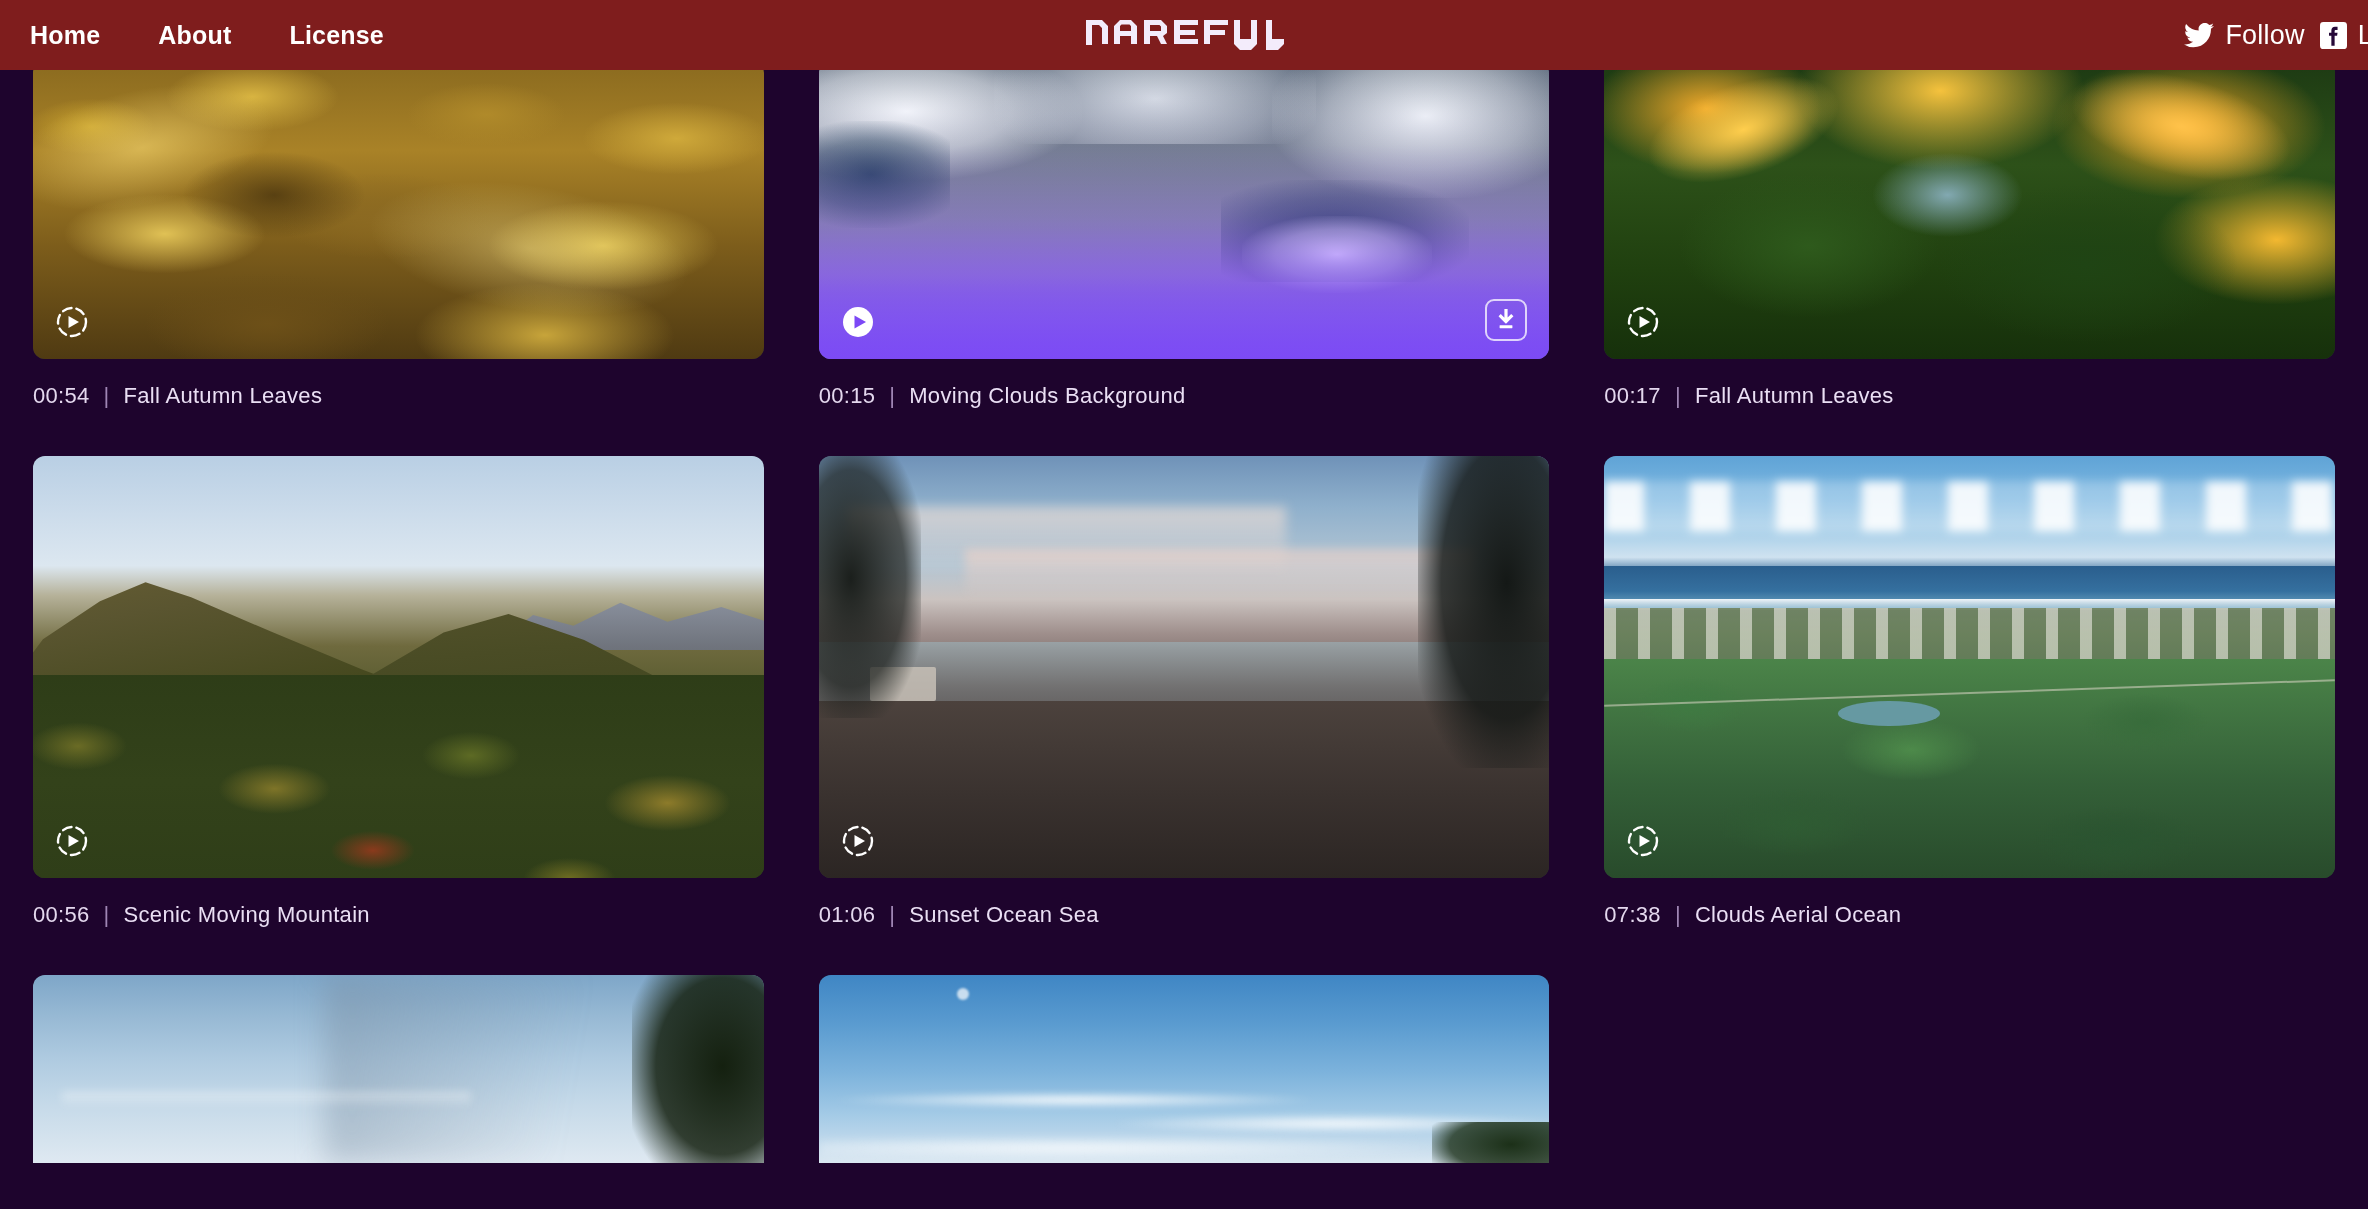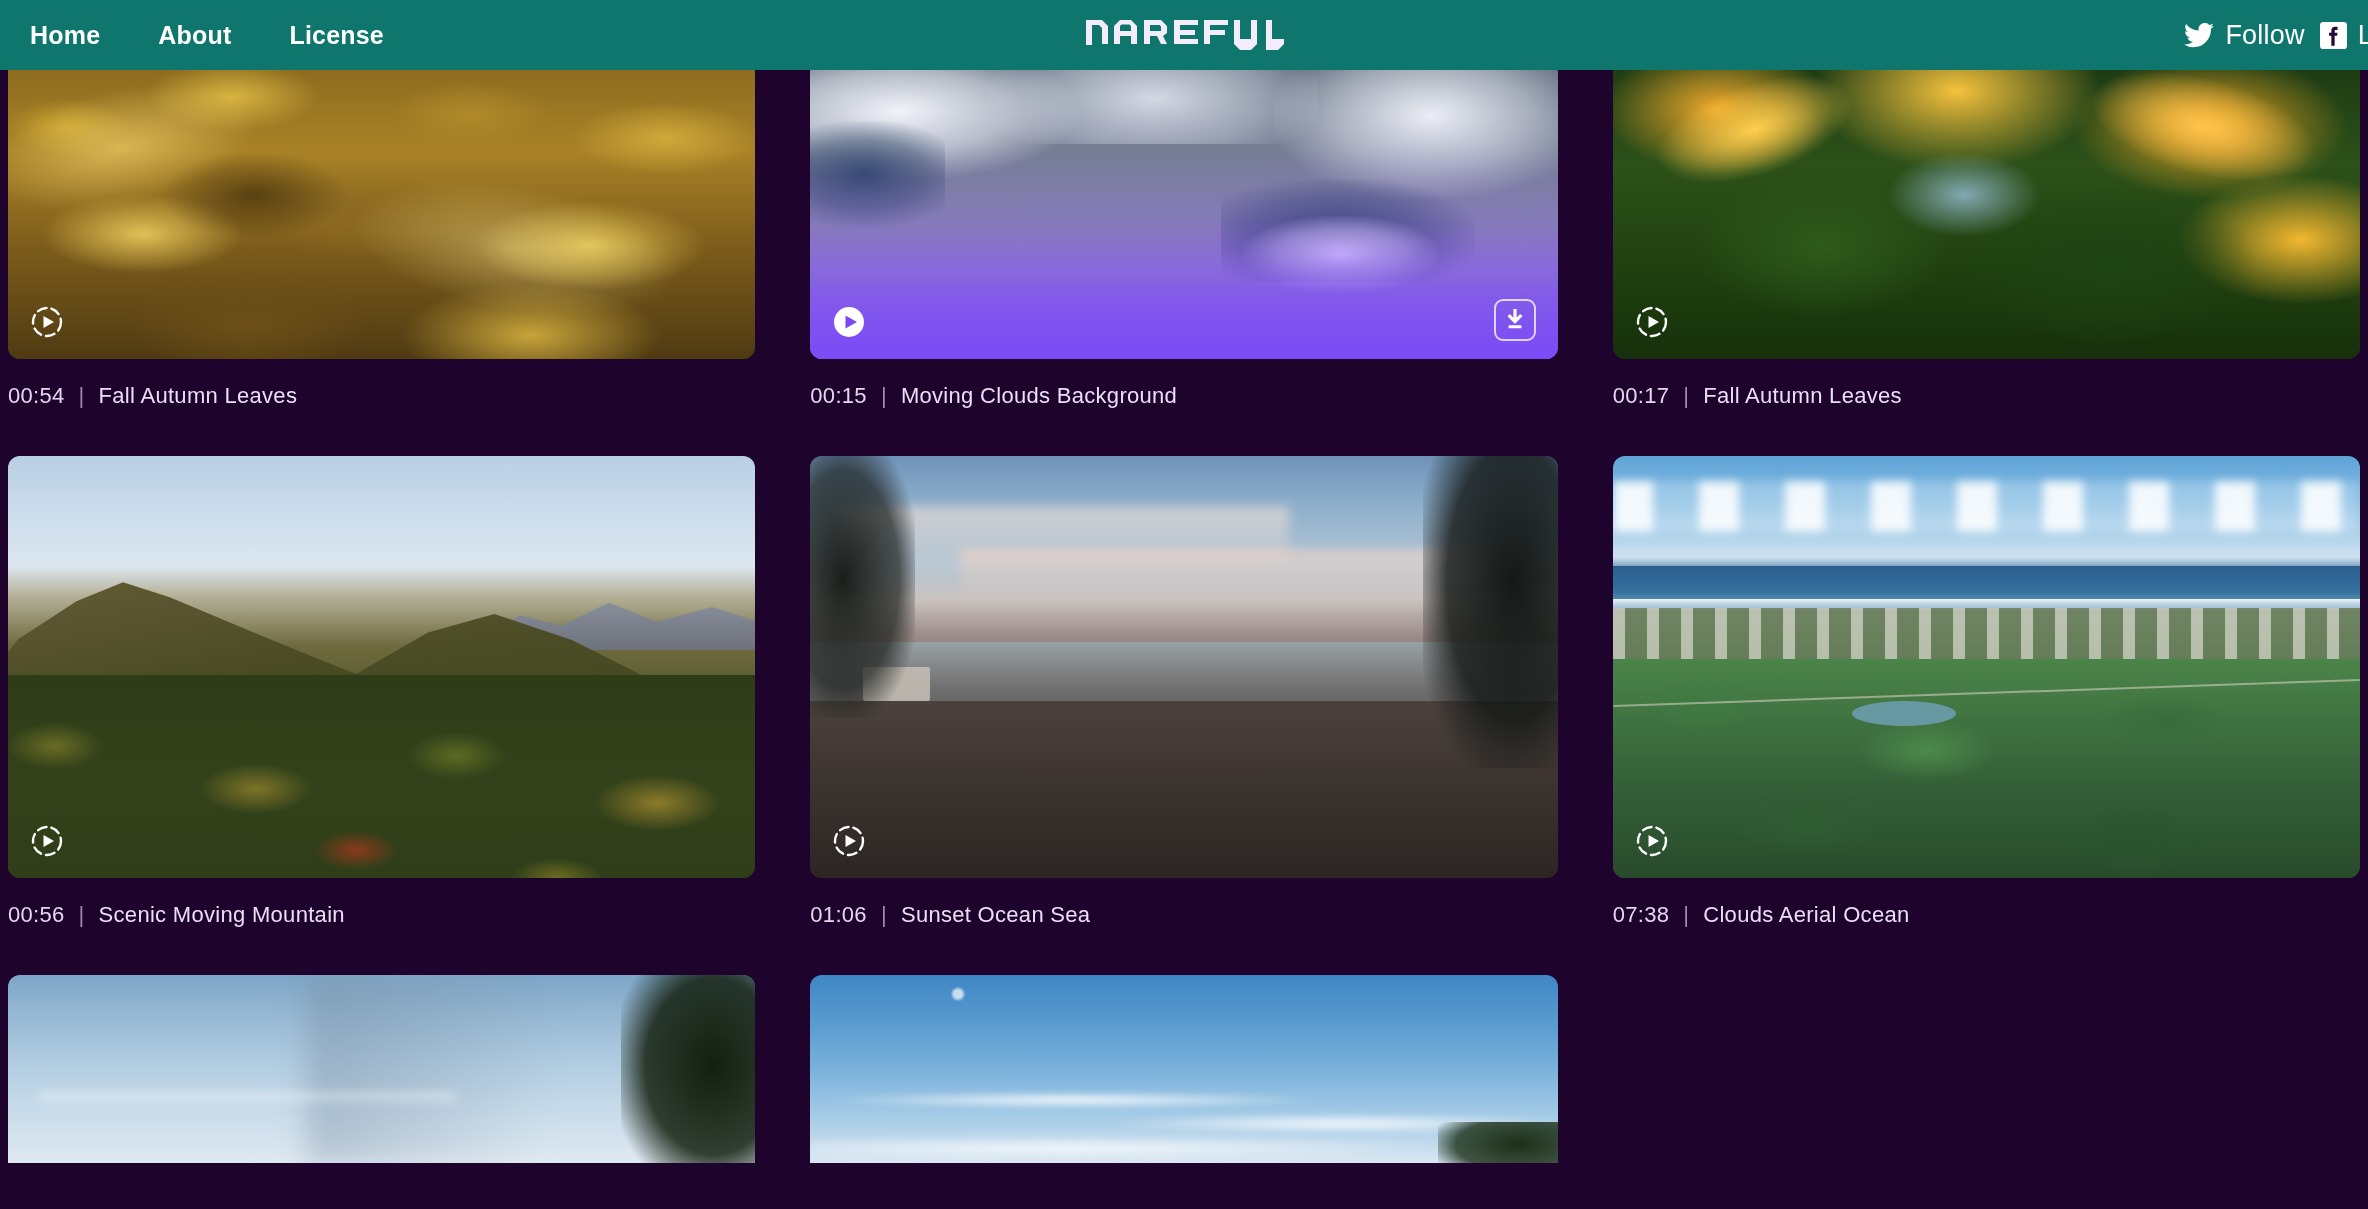--- a/index.html
+++ b/index.html
@@ -10,21 +10,21 @@
     overflow: hidden;
     background: #1e042d;
     font-family: "Liberation Sans", sans-serif;
   }
 
   
   .site-header {
     position: relative;
     width: 2368px;
     height: 70px;
-    background: #0f766e;
+    background: #7f1d1d;
     display: flex;
     align-items: center;
     z-index: 20;
   }
   .nav-left {
     display: flex;
     align-items: center;
     gap: 58px;
     padding-left: 30px;
   }
@@ -76,21 +76,21 @@
     cursor: pointer;
     white-space: nowrap;
   }
   .social-btn svg { display: block; flex: none; }
   .nav-right .social-btn:last-child { margin-right: -40px; }
 
   
   .gallery {
     position: relative;
     width: 2368px;
-    padding: 0 8px;
+    padding: 0 33px;
     display: grid;
     grid-template-columns: repeat(3, 1fr);
     column-gap: 55px;
     row-gap: 0;
   }
   .card {
     position: relative;
     cursor: pointer;
   }
   .thumb {

